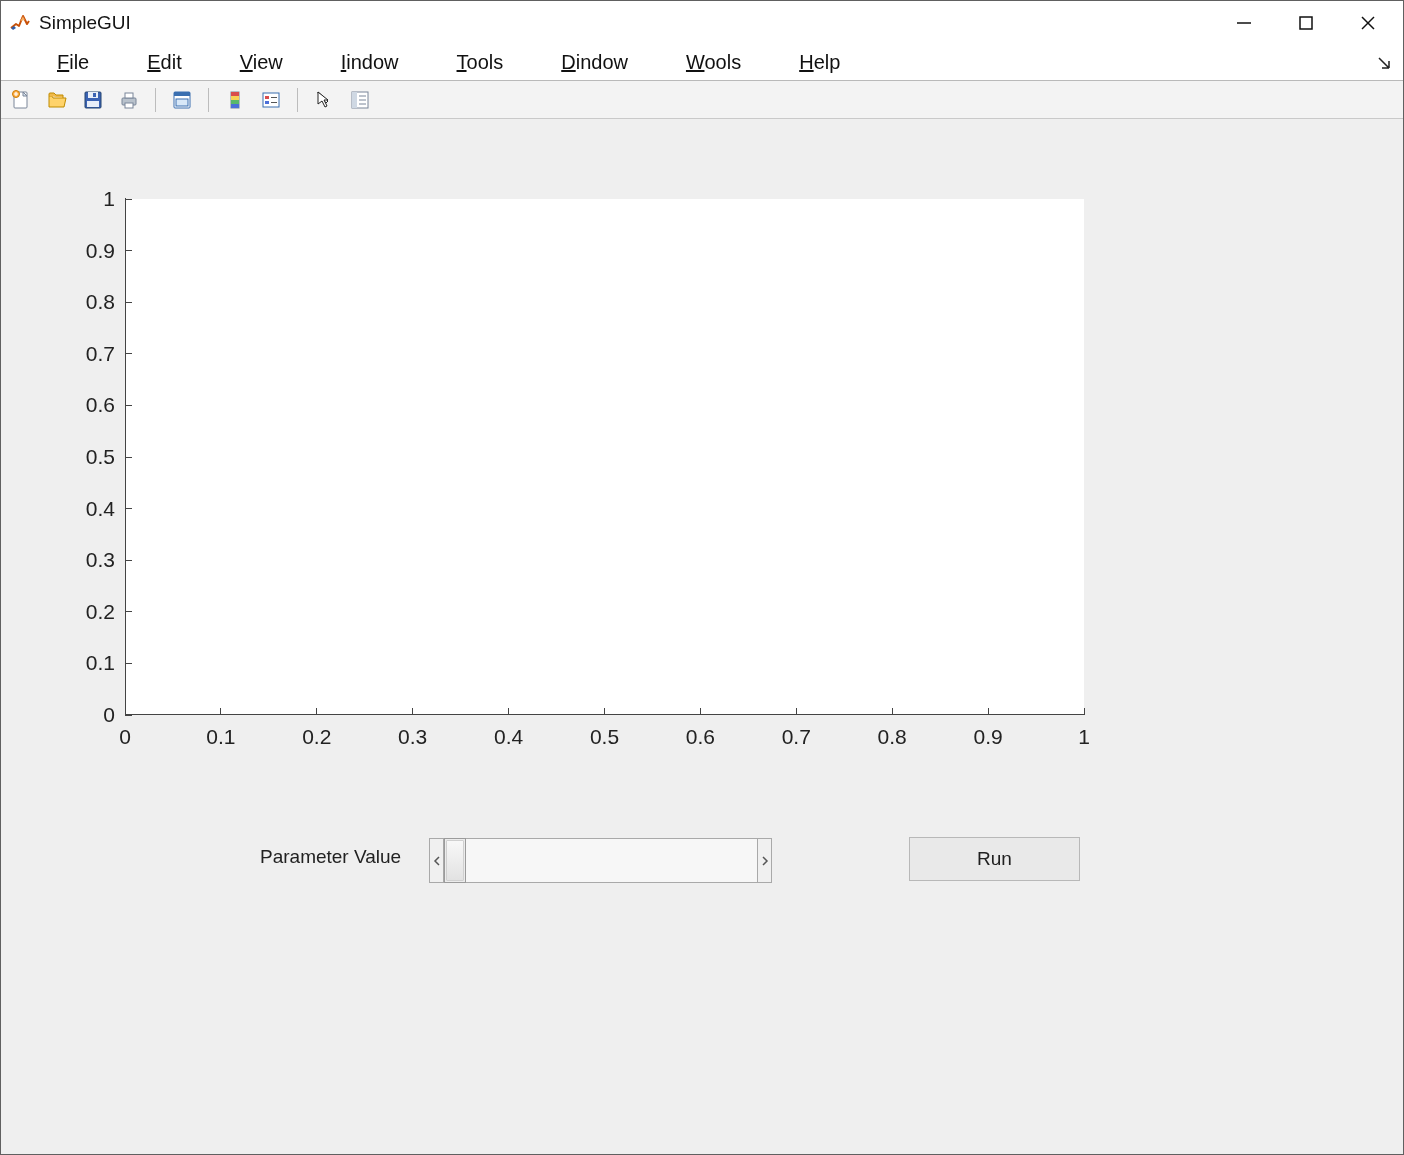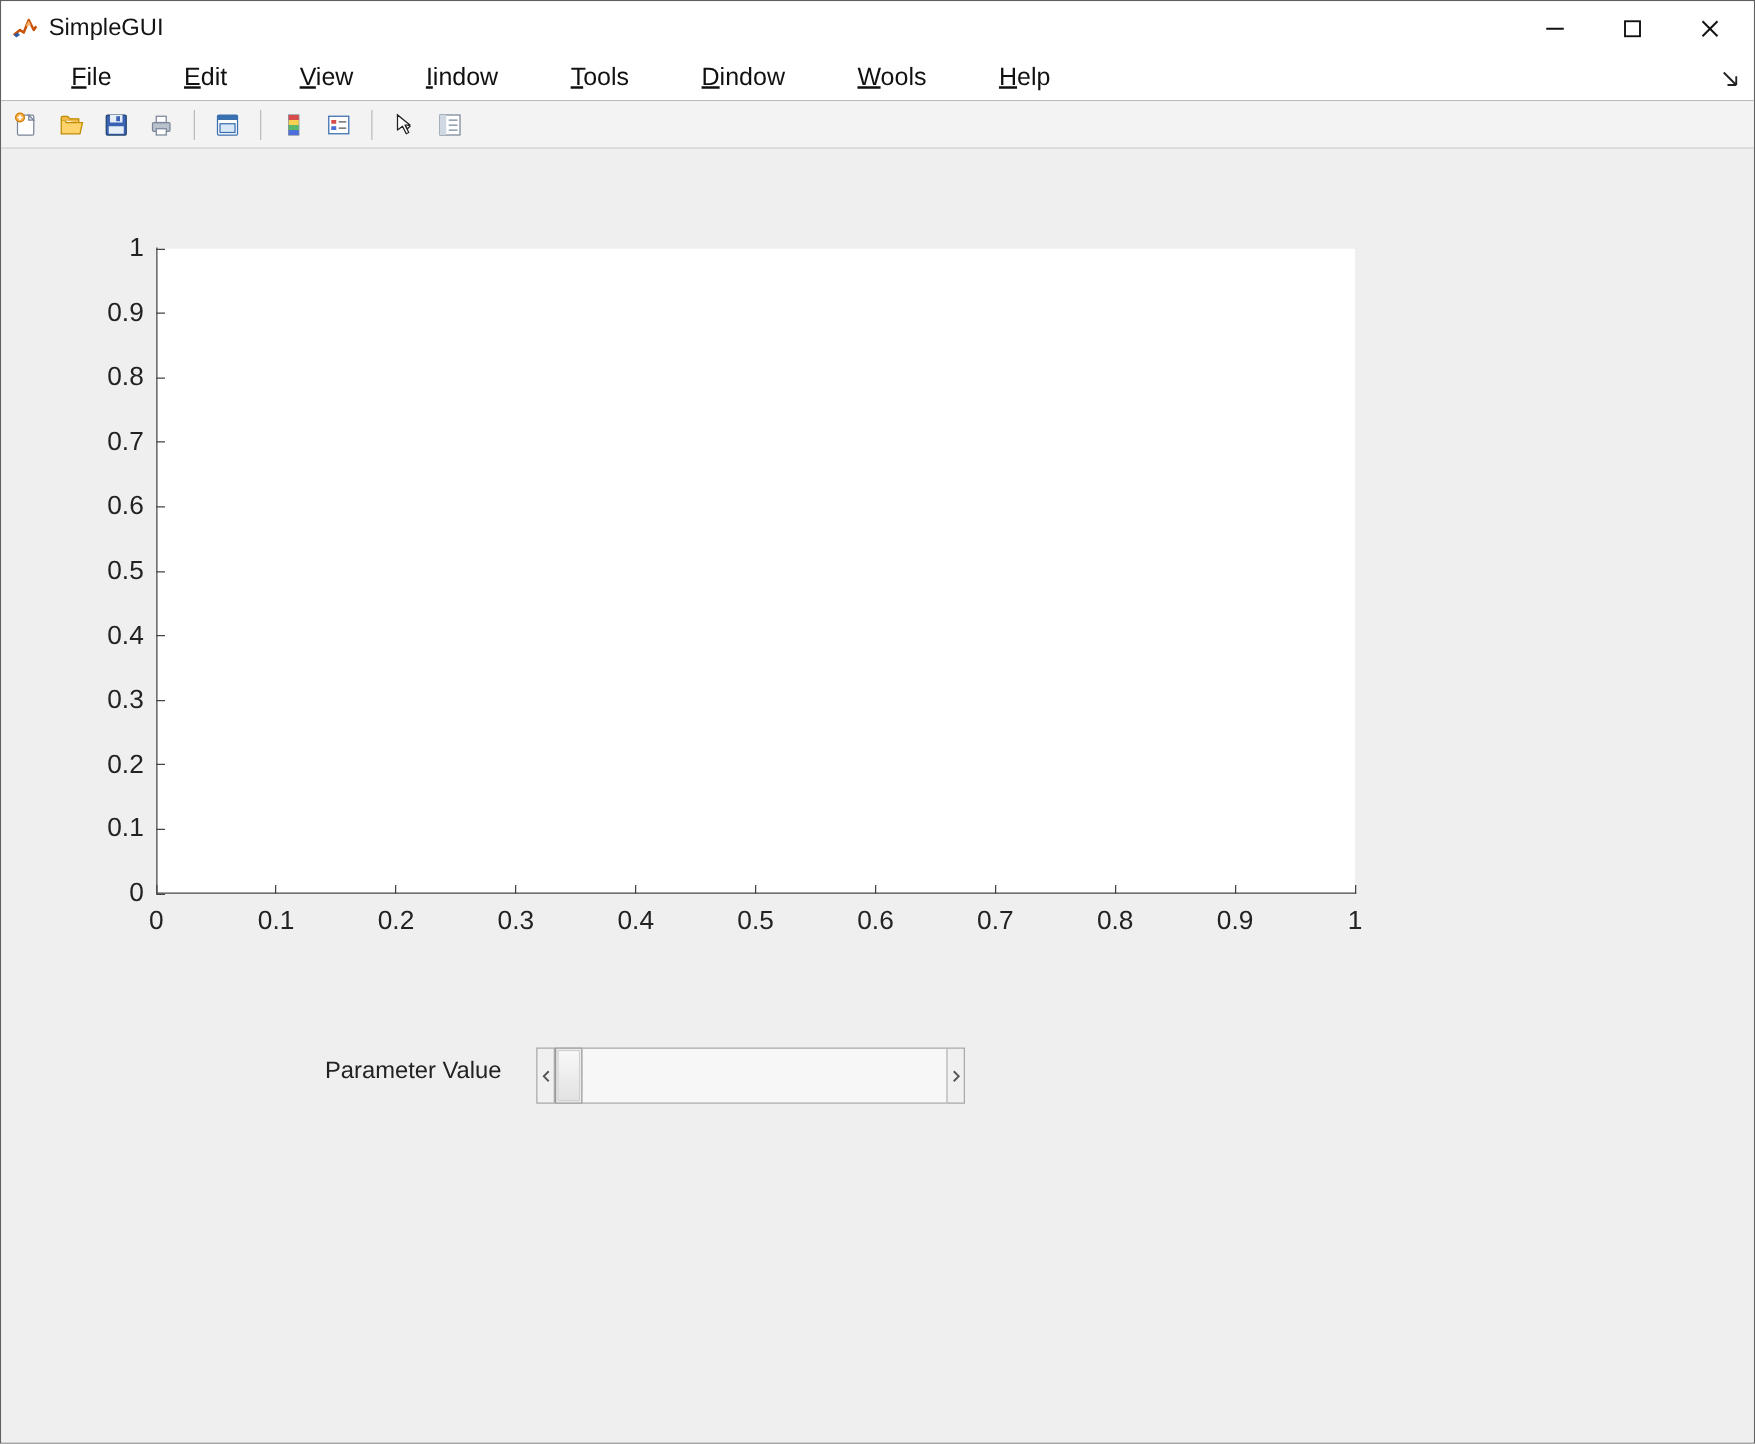--- a/index.html
+++ b/index.html
@@ -213,20 +213,23 @@
       <div class="slider-track">
         <div class="slider-thumb"></div>
       </div>
       <div class="slider-arrow">
         <svg width="8" height="10">
             <path d="M2 1 L6 5 L2 9" fill="none" stroke="#555" stroke-width="1.5"></path>
           </svg>
       </div>
     </div>
 
+    <div class="run-btn">
+      <span>Run</span>
+    </div>
 
   <div class="xlabel" style="left: 124px; top: 606px;">0</div>
       <div class="xlabel" style="left: 219.9px; top: 606px;">0.1</div>
       <div class="xlabel" style="left: 315.8px; top: 606px;">0.2</div>
       <div class="xlabel" style="left: 411.7px; top: 606px;">0.3</div>
       <div class="xlabel" style="left: 507.6px; top: 606px;">0.4</div>
       <div class="xlabel" style="left: 603.5px; top: 606px;">0.5</div>
       <div class="xlabel" style="left: 699.4px; top: 606px;">0.6</div>
       <div class="xlabel" style="left: 795.3px; top: 606px;">0.7</div>
       <div class="xlabel" style="left: 891.2px; top: 606px;">0.8</div>

